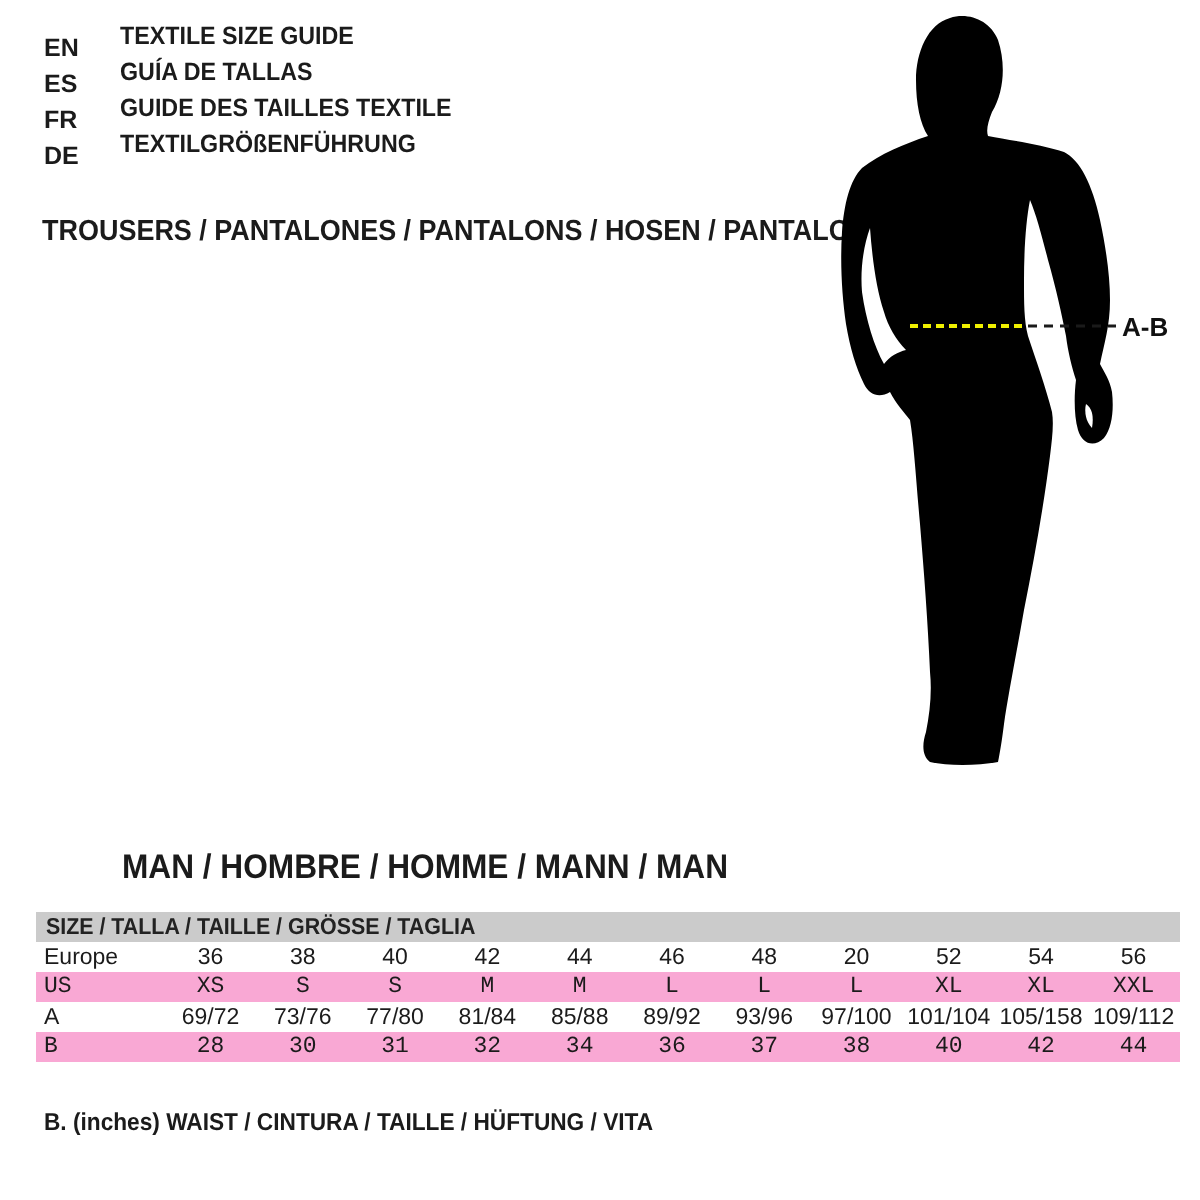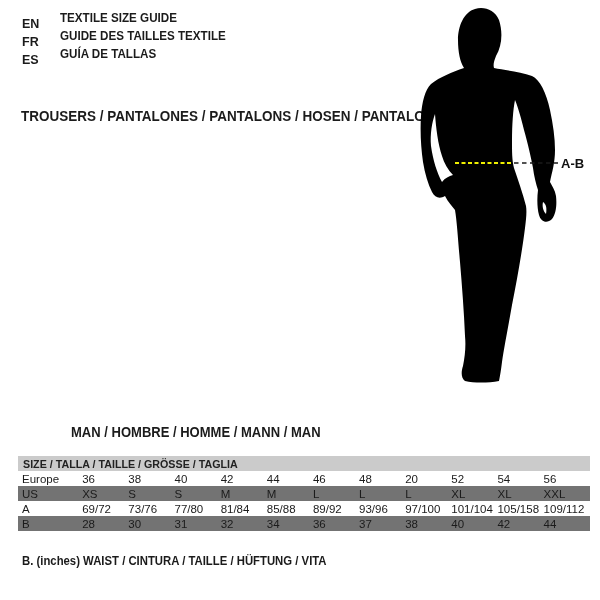--- a/index.html
+++ b/index.html
@@ -14,55 +14,59 @@
   .lang-row { display:flex; height:18px; align-items:center; font-weight:bold; font-size:12.5px; }
   .lang-code { width:38px; flex:0 0 38px;margin-top:12px; }
 
   
   .product-line { position:absolute; left:21px; top:108px; font-size:14.5px; font-weight:bold; }
 
   
   .figure-svg { position:absolute; left:400px; top:0; }
 
   
-  .section-title { position:absolute; left:34px; top:424px; font-size:14px; font-weight:bold;padding-left:37px; }
+  .section-title { position:absolute; left:24px; top:424px; font-size:17px; font-weight:bold;padding-left:37px; }
 
   
   .size-table {
     position:absolute; left:18px; top:456px; width:572px;
     border-collapse:collapse; table-layout:fixed; font-size:11.5px;
   }
-  .size-table td { height:15px; padding:0; text-align:left; vertical-align:middle; }
+  .size-table td { height:15px; padding:0; text-align:center; vertical-align:middle; }
   .size-table td.rowlabel { text-align:left; padding-left:4px; }
   .size-table tr.thead td {
     background:#cbcbcb; text-align:left; padding-left:5px;
     font-weight:bold; font-size:11.5px; color:#222;
   }
-  .size-table tr.stripe td { background:#737373; }
+  .size-table tr.stripe td { background:#f9a8d4;font-family:Liberation Mono, monospace; }
 
   
   .footnotes { position:absolute; left:22px; top:553px; font-size:12.2px; font-weight:bold; line-height:16px; }
 </style>
 </head>
 <body>
 
 <div class="canvas">
 
   <div class="lang-block">
     <div class="lang-row">
       <span class="lang-code">EN</span>
       <span class="cond">TEXTILE SIZE GUIDE</span>
     </div>
     <div class="lang-row">
+      <span class="lang-code">ES</span>
+      <span class="cond">GUÍA DE TALLAS</span>
+    </div>
+    <div class="lang-row">
       <span class="lang-code">FR</span>
       <span class="cond">GUIDE DES TAILLES TEXTILE</span>
     </div>
     <div class="lang-row">
-      <span class="lang-code">ES</span>
-      <span class="cond">GUÍA DE TALLAS</span>
+      <span class="lang-code">DE</span>
+      <span class="cond">TEXTILGRÖßENFÜHRUNG</span>
     </div>
   </div>
 
   <div class="product-line">
     <span class="cond">TROUSERS / PANTALONES / PANTALONS / HOSEN / PANTALONI</span>
   </div>
 
   <svg class="figure-svg" width="200" height="400" viewBox="0 0 200 400" aria-hidden="true">
     <path d="M75,9 C84,6 95,10 99,20 C103,32 102,46 96,56 C94,61 93,65 94,68
              C104,70 120,72 132,76 C140,80 146,92 150,110 C153,124 155,138 155,150

